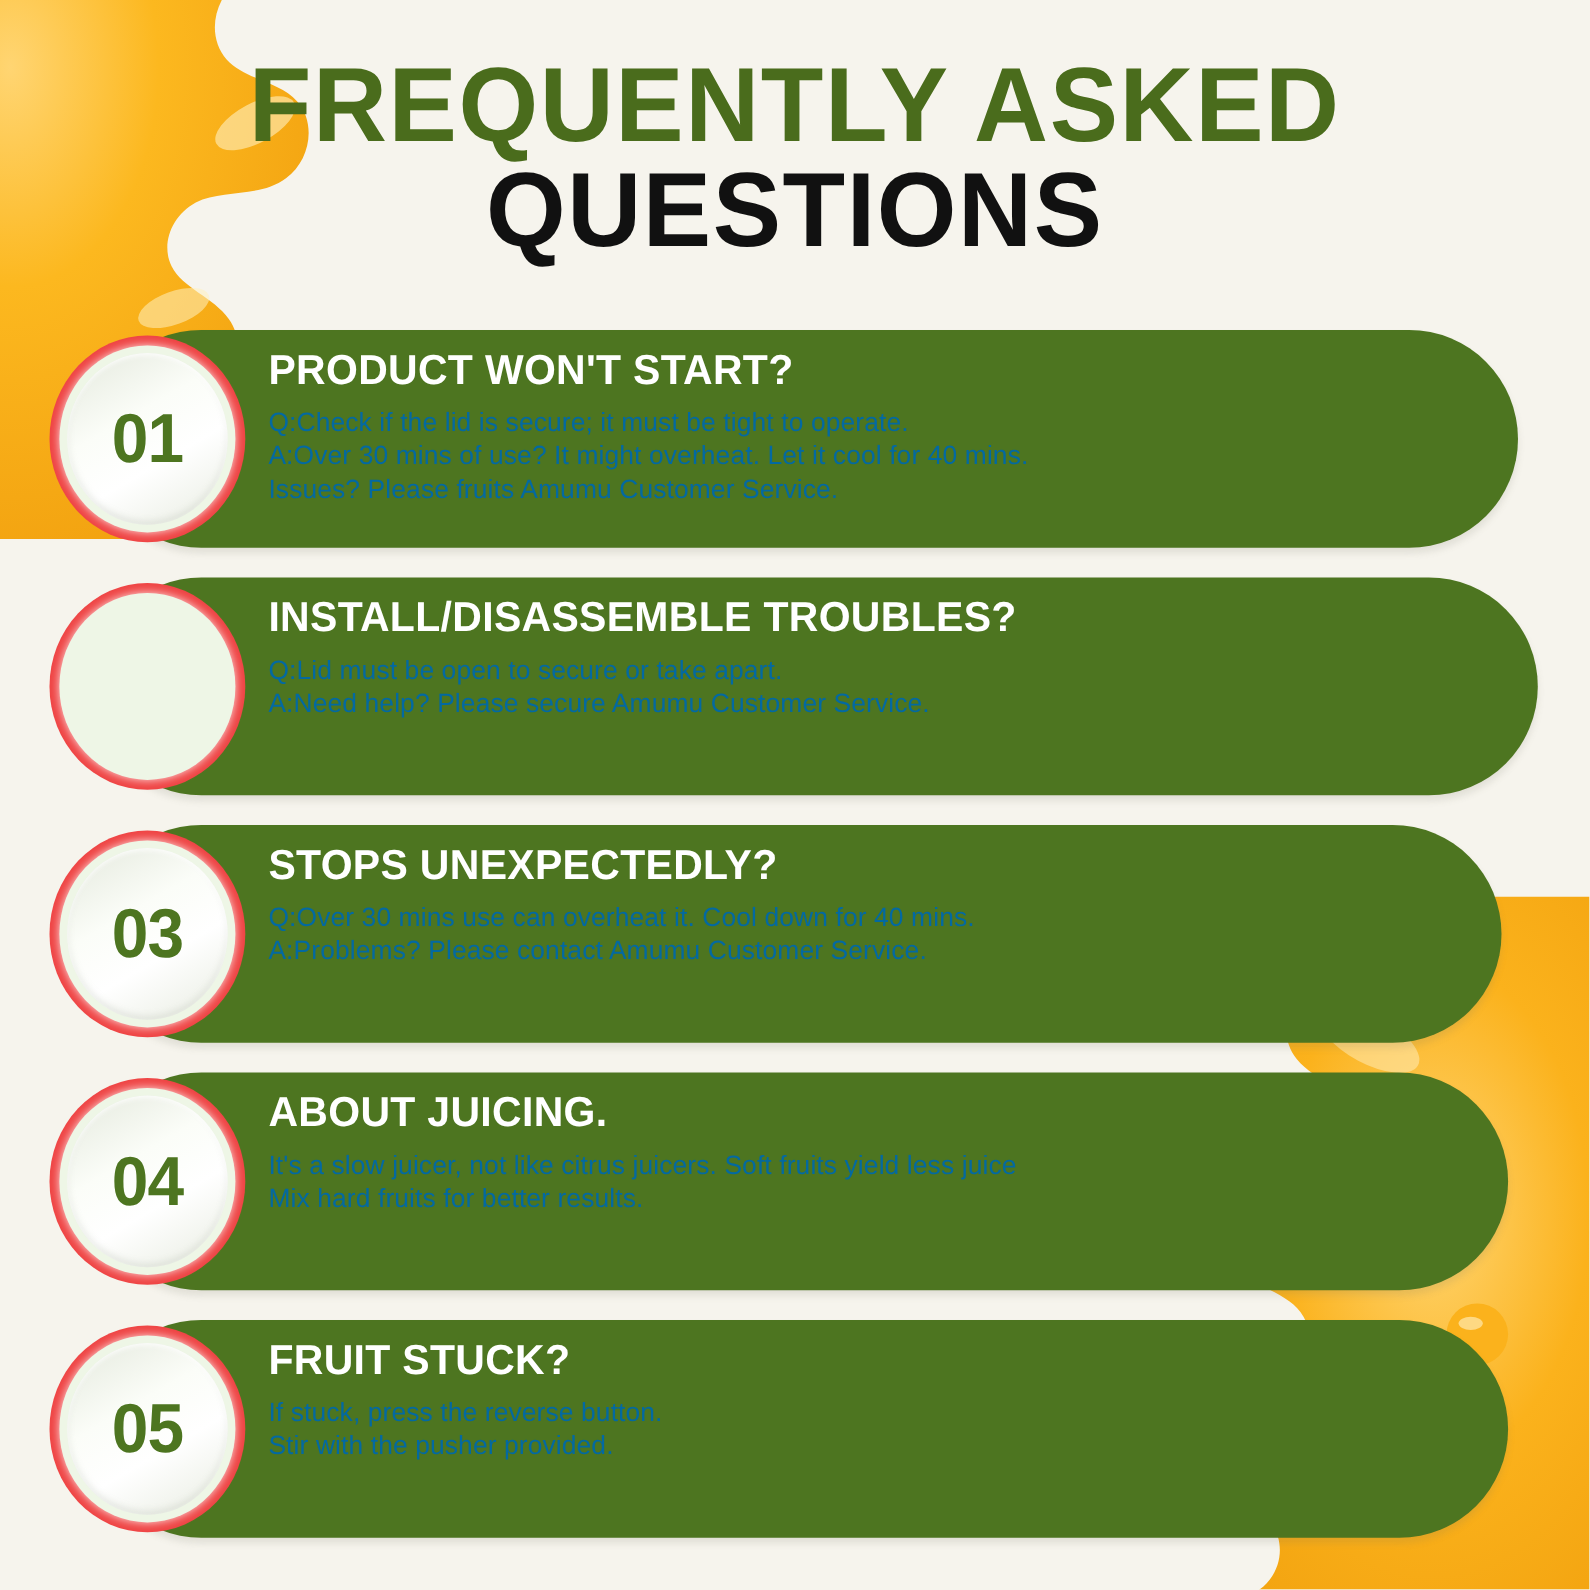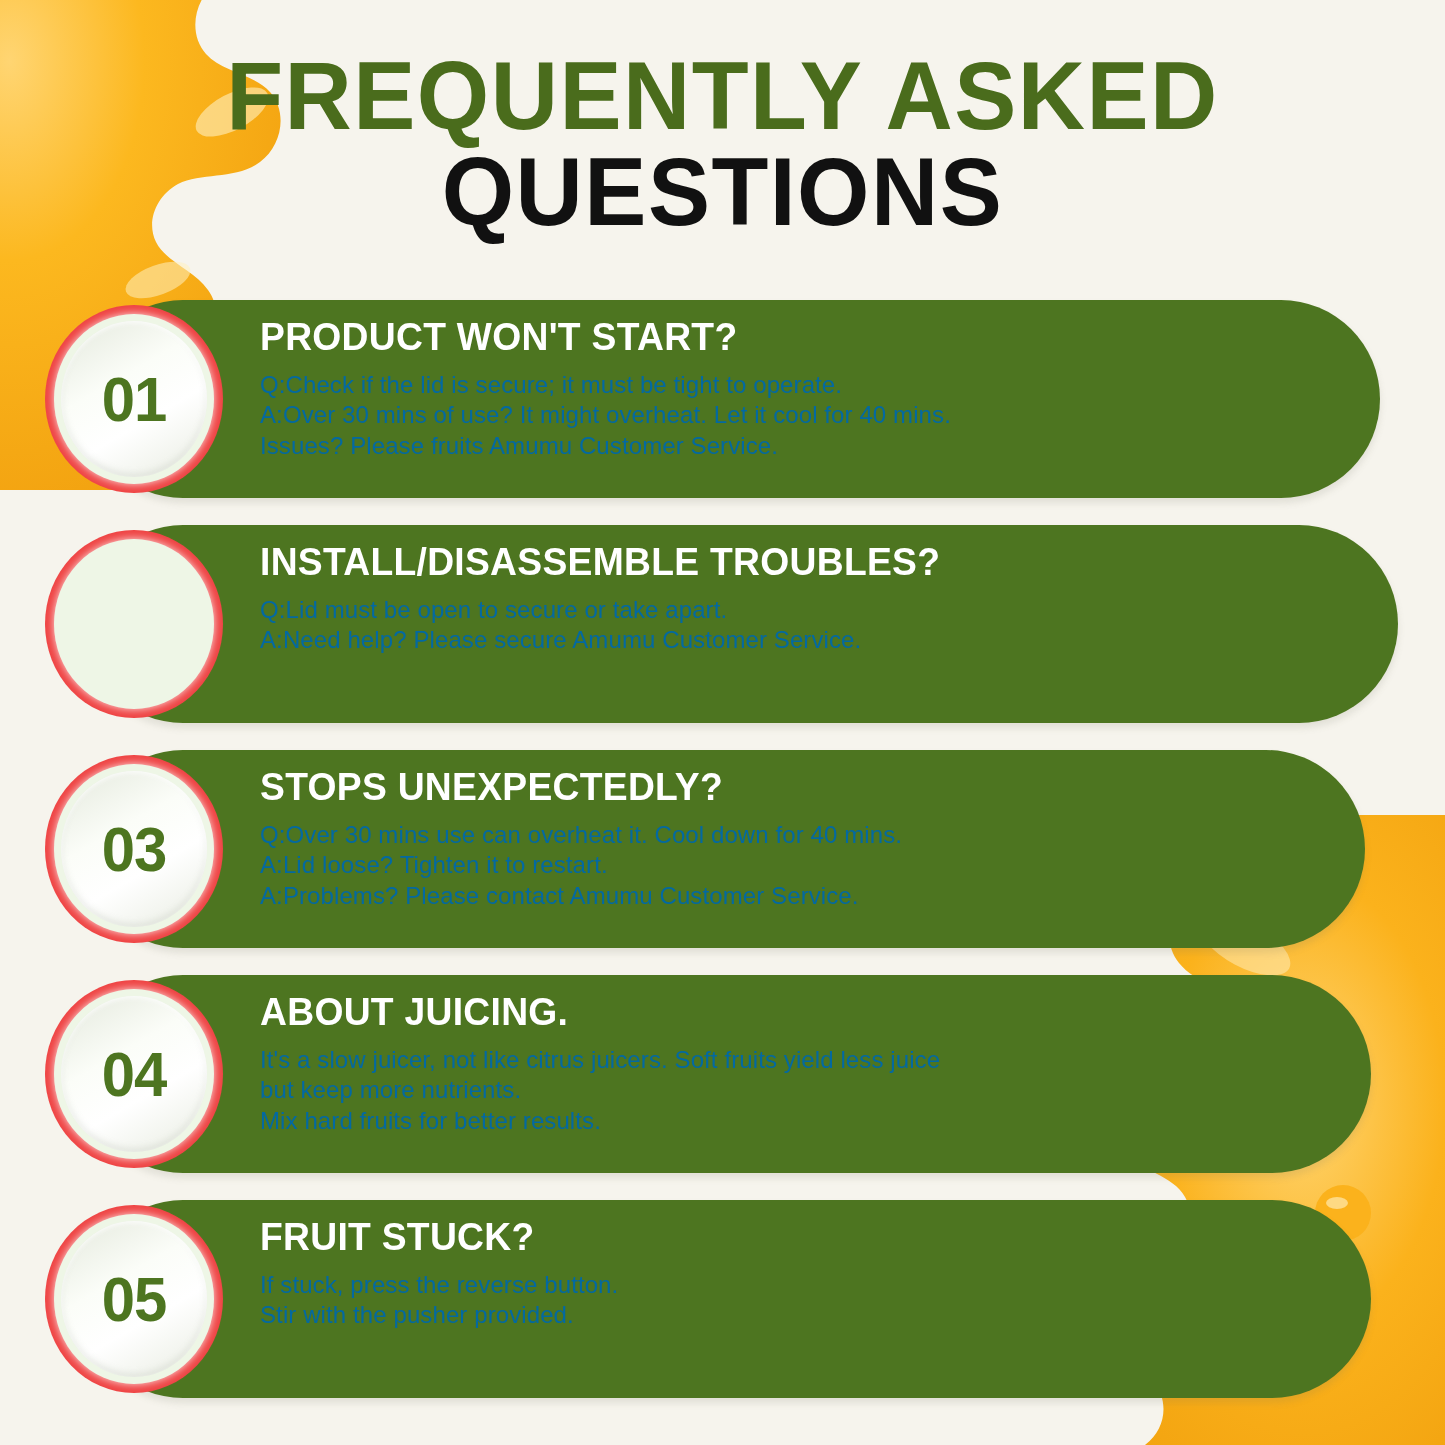--- a/index.html
+++ b/index.html
@@ -124,21 +124,21 @@
   .faq-num {
     font-size: 63px;
     font-weight: 700;
     color: #4d7520;
     font-family: "Liberation Sans", sans-serif;
     letter-spacing: -1px;
     transform: scaleX(0.95);
   }
   .faq-text {
     position: absolute;
-    left: 260px;
+    left: 244px;
     top: 16px;
     width: 1100px;
     z-index: 3;
   }
   .faq-heading {
     font-size: 38px;
     font-weight: 700;
     color: #ffffff;
     letter-spacing: 0.3px;
     font-family: "Liberation Sans", sans-serif;
@@ -270,39 +270,37 @@
       <div class="faq-badge">
         <div class="faq-badge-ring"></div>
         <div class="faq-badge-inner">
           <span class="faq-num">03</span>
         </div>
       </div>
       <div class="faq-text">
         <div class="faq-heading">STOPS UNEXPECTEDLY?</div>
         <div class="faq-body">
           <div>Q:Over 30 mins use can overheat it. Cool down for 40 mins.</div>
-          <div>A:Lid loose? Tighten it to restart.</div>
           <div>A:Problems? Please contact Amumu Customer Service.</div>
         </div>
       </div>
     </div>
 
     <div class="faq-item">
       <div class="faq-card" style="width:1287px"></div>
       <div class="faq-badge">
         <div class="faq-badge-ring"></div>
         <div class="faq-badge-inner">
           <span class="faq-num">04</span>
         </div>
       </div>
       <div class="faq-text">
         <div class="faq-heading">ABOUT JUICING.</div>
         <div class="faq-body">
           <div>It's a slow juicer, not like citrus juicers. Soft fruits yield less juice</div>
-          <div>but keep more nutrients.</div>
           <div>Mix hard fruits for better results.</div>
         </div>
       </div>
     </div>
 
     <div class="faq-item">
       <div class="faq-card" style="width:1287px"></div>
       <div class="faq-badge">
         <div class="faq-badge-ring"></div>
         <div class="faq-badge-inner">

